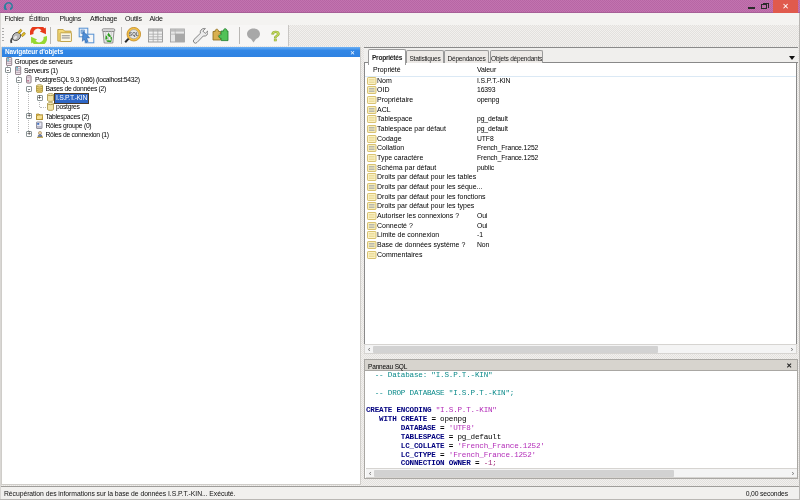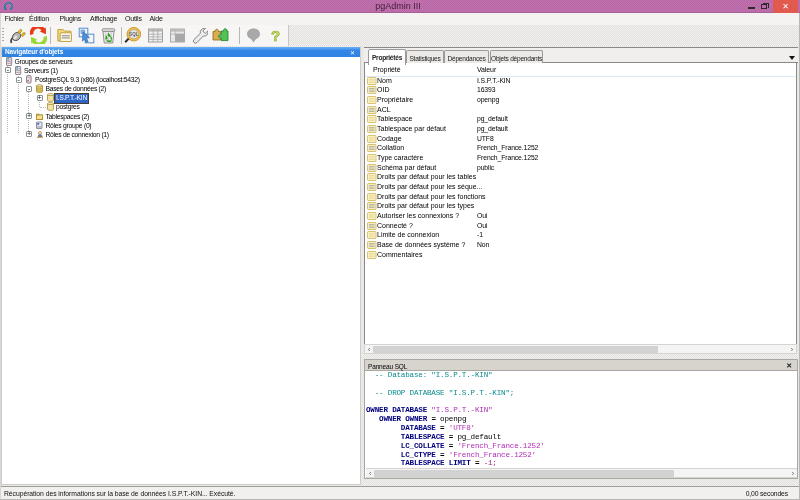--- a/index.html
+++ b/index.html
@@ -56,21 +56,20 @@
 #sql .n{color:#a02878;}
 
 #statusbar{left:0;top:486px;width:800px;height:14px;background:#f1f0ee;border-top:1px solid #9f9d9a;font-size:6.8px;color:#111;}
 #st-l{position:absolute;left:4px;top:3px;letter-spacing:-0.05px;}
 #st-r{position:absolute;right:12px;top:3px;letter-spacing:-0.15px;}
 </style></head><body>
 <div id="titlebar" class="abs">
     <svg class="abs" style="left:3px;top:1px" width="11" height="11" viewBox="0 0 11 11">
       <path d="M1 8 C0 4 3 1 5.5 1 C8 1 10 3 10 5.5 C10 8 8 9 7 9 L7 7 C8 6.5 8.5 6 8.5 5 C8.5 3.5 7 2.5 5.5 2.5 C4 2.5 2.5 4 3 6 L4 9 L2 9 Z" fill="#2d7f9e"></path>
     </svg>
-    <div id="title-text" class="abs">pgAdmin III</div>
     <div class="abs winbtn" style="left:747px;top:0px;width:10px;height:13px;">
       <div class="abs" style="left:1px;top:7px;width:7px;height:1.5px;background:#2b2b2b"></div>
     </div>
     <div class="abs winbtn" style="left:759px;top:0px;width:12px;height:13px;">
       <div class="abs" style="left:2px;top:4px;width:6px;height:5px;border:1px solid #2b2b2b;background:transparent"></div>
       <div class="abs" style="left:4px;top:2.5px;width:6px;height:5px;border:1px solid #2b2b2b;border-bottom:none;border-left:none;"></div>
     </div>
     <div id="btn-close" class="abs">✕</div>
   </div>
 <div id="menubar" class="abs">
@@ -390,27 +389,27 @@
         <span class="ar" style="left:3px">‹</span>
         <div class="th" style="left:8px;width:285px"></div>
         <span class="ar" style="right:3px">›</span>
       </div>
       <div id="sqlhead" class="abs">Panneau SQL<span class="x">✕</span></div>
       <div id="sqlbox" class="abs">
         <div id="sql"><span class="c">  -- Database: "I.S.P.T.-KIN"</span>
 
 <span class="c">  -- DROP DATABASE "I.S.P.T.-KIN";</span>
 
-<span class="k">OWNER DATABASE</span> <span class="i">"I.S.P.T.-KIN"</span>
-   <span class="k">OWNER OWNER</span> <span class="e">=</span> openpg
+<span class="k">CREATE ENCODING</span> <span class="i">"I.S.P.T.-KIN"</span>
+   <span class="k">WITH CREATE</span> <span class="e">=</span> openpg
         <span class="k">DATABASE</span> <span class="e">=</span> <span class="s">'UTF8'</span>
         <span class="k">TABLESPACE</span> <span class="e">=</span> pg_default
         <span class="k">LC_COLLATE</span> <span class="e">=</span> <span class="s">'French_France.1252'</span>
         <span class="k">LC_CTYPE</span> <span class="e">=</span> <span class="s">'French_France.1252'</span>
-        <span class="k">TABLESPACE LIMIT</span> <span class="e">=</span> <span class="n">-1;</span></div>
+        <span class="k">CONNECTION OWNER</span> <span class="e">=</span> <span class="n">-1;</span></div>
         <div class="hsb abs" style="left:1px;top:97px;width:431px;height:10px;border-left:none;border-right:none">
           <span class="ar" style="left:3px">‹</span>
           <div class="th" style="left:8px;width:300px"></div>
           <span class="ar" style="right:3px">›</span>
         </div>
       </div>
     </div>
   </div>
 <div id="statusbar" class="abs">
     <span id="st-l">Récupération des informations sur la base de données I.S.P.T.-KIN... Exécuté.</span>

